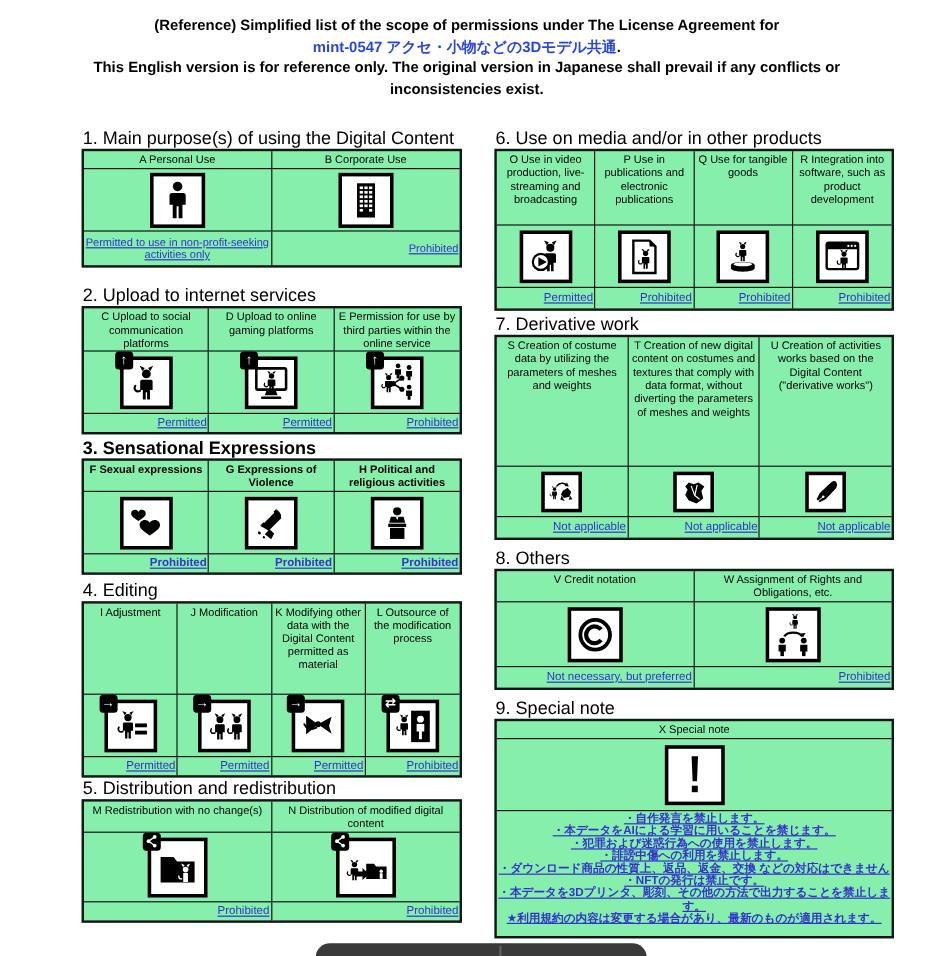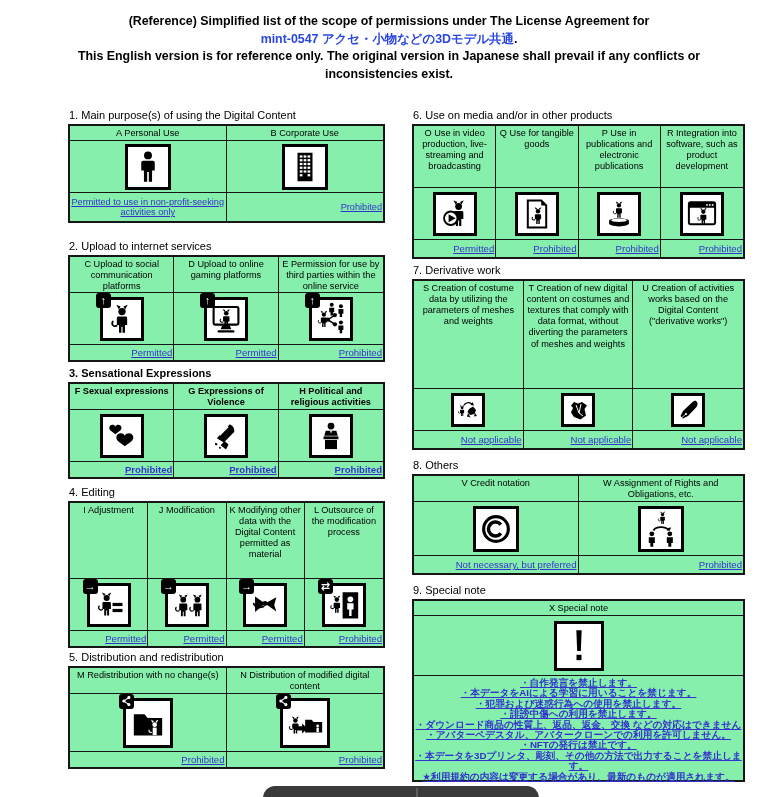--- a/index.html
+++ b/index.html
@@ -4,21 +4,21 @@
 <style>
   html,body{margin:0;padding:0;background:#fff;}
   body{width:778px;height:797px;overflow:hidden;font-family:"Liberation Sans","DejaVu Sans",sans-serif;color:#000;}
   .page{position:relative;width:778px;height:797px;background:#fff;overflow:hidden;padding-left:32px;}
   .hdr-block{position:absolute;top:13px;left:0;width:778px;text-align:center;font-weight:bold;font-size:12.4px;line-height:17.5px;}
   .model{color:#2946e1;}
   .disclaimer{width:712px;margin:0 auto;}
   .col{position:absolute;top:110px;}
   #col-left{left:68px;width:317px;}
   #col-right{left:412px;width:333px;}
-  .sec-label{font-size:11px;line-height:11px;margin:0 0 3px 1px;}
+  .sec-label{font-size:15px;line-height:11px;margin:0 0 3px 1px;}
   .tbl{display:grid;border:2px solid #161616;background:#86efac;}
   .tbl>div{box-sizing:border-box;border-right:1.6px solid #161616;min-width:0;}
   .tbl>div.lc{border-right:none;}
   .hc{border-bottom:1.6px solid #161616;font-size:9.2px;line-height:11.2px;text-align:center;padding:1.5px 2px 0;}
   .ic{border-bottom:1.6px solid #161616;display:flex;align-items:center;justify-content:center;}
   .sc{display:flex;align-items:center;justify-content:flex-end;font-size:9.6px;}
   .sc .status{color:#3333cc;text-decoration:underline;text-align:center;padding:0 1px;cursor:pointer;}
   .sec1-status{font-size:9.2px;}
   .notes{display:block;text-align:center;padding-top:2px;}
   .note-line{font-size:9.7px;line-height:10.4px;font-weight:bold;color:#3333cc;text-decoration:underline;white-space:normal;}
@@ -246,22 +246,22 @@
             <span class="status">Prohibited</span>
           </div>
         </div>
       </div>
     </div>
   <div id="col-right" class="col">
       <div style="margin-bottom: 6px;">
         <div class="sec-label">6. Use on media and/or in other products</div>
         <div class="tbl" style="grid-template-columns: repeat(4, 1fr); grid-template-rows: 62px 52px 17px;">
           <div class="hc">O Use in video production, live-streaming and broadcasting</div>
+          <div class="hc">P Use in publications and electronic publications</div>
           <div class="hc">Q Use for tangible goods</div>
-          <div class="hc">P Use in publications and electronic publications</div>
           <div class="hc lc">R Integration into software, such as product development</div>
           <div class="ic">
             <div class="frame" style="height: 44px; width: 44px;">
               <svg viewBox="0 0 48 48" width="34" height="34">
                 <use href="#g-cat-play"></use>
               </svg>
             </div>
           </div>
           <div class="ic">
             <div class="frame" style="height: 44px; width: 44px;">
@@ -373,21 +373,20 @@
                 <use href="#g-exclamation"></use>
               </svg>
             </div>
           </div>
           <div class="sc lc notes">
             <div class="note-line">・自作発言を禁止します。</div>
             <div class="note-line">・本データをAIによる学習に用いることを禁じます。</div>
             <div class="note-line">・犯罪および迷惑行為への使用を禁止します。</div>
             <div class="note-line">・誹謗中傷への利用を禁止します。</div>
             <div class="note-line">・ダウンロード商品の性質上、返品、返金、交換 などの対応はできません</div>
-            <div class="note-line">・アバターペデスタル、アバタークローンでの利用を許可しません。</div>
             <div class="note-line">・NFTの発行は禁止です。</div>
             <div class="note-line">・本データを3Dプリンタ、彫刻、その他の方法で出力することを禁止します。</div>
             <div class="note-line">★利用規約の内容は変更する場合があり、最新のものが適用されます。</div>
           </div>
         </div>
       </div>
     </div>
 
   <div class="bottom-bar">
     <div class="bar-div"></div>

